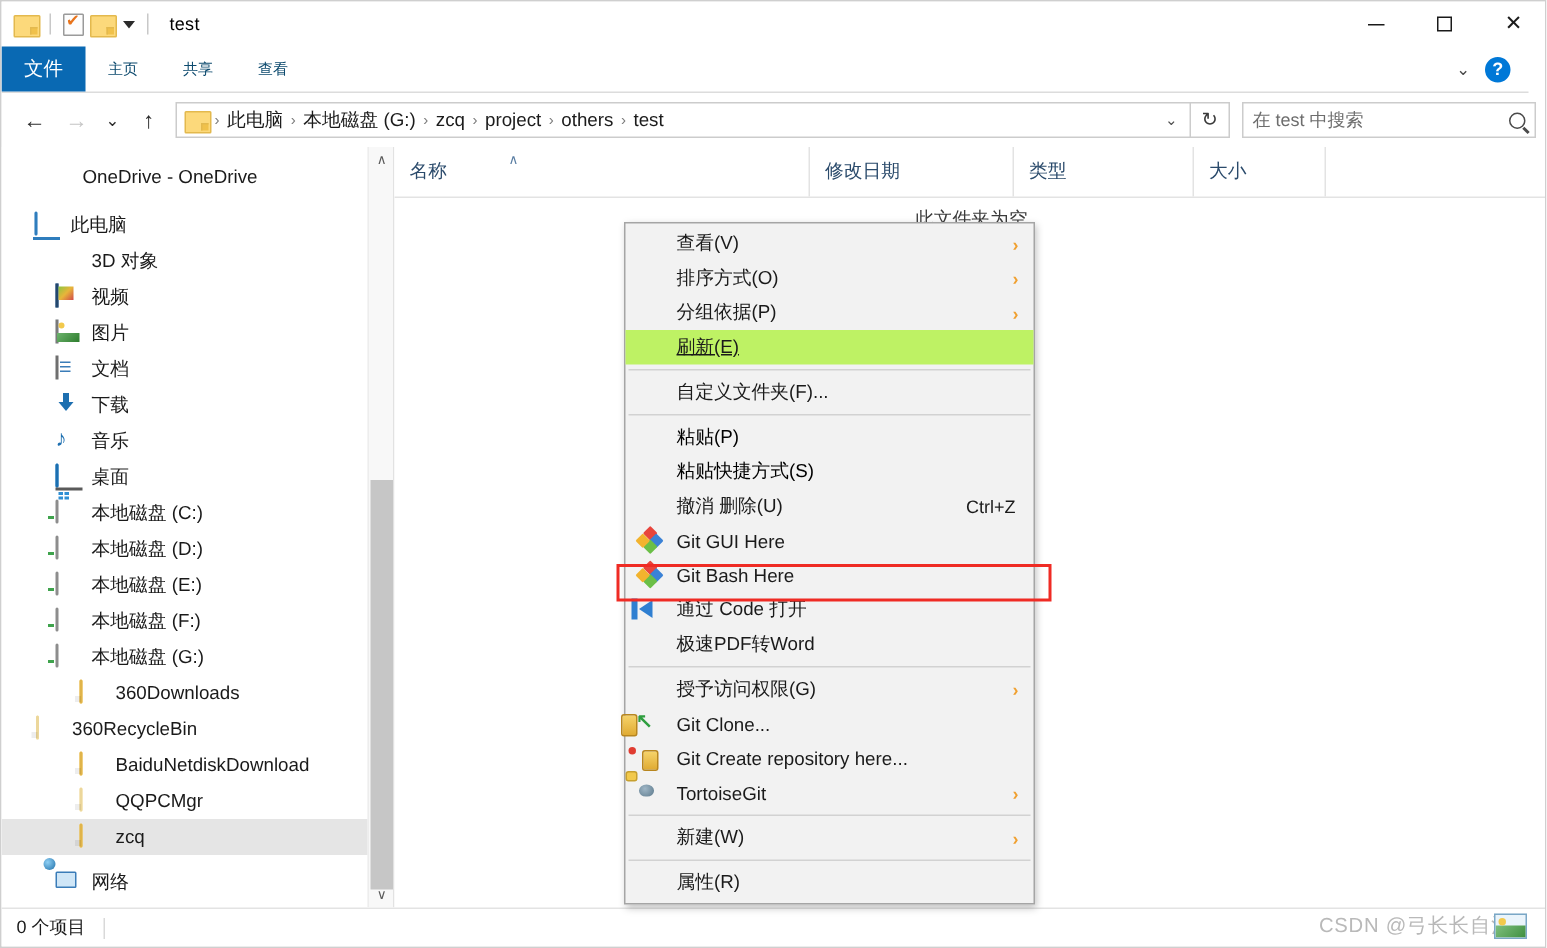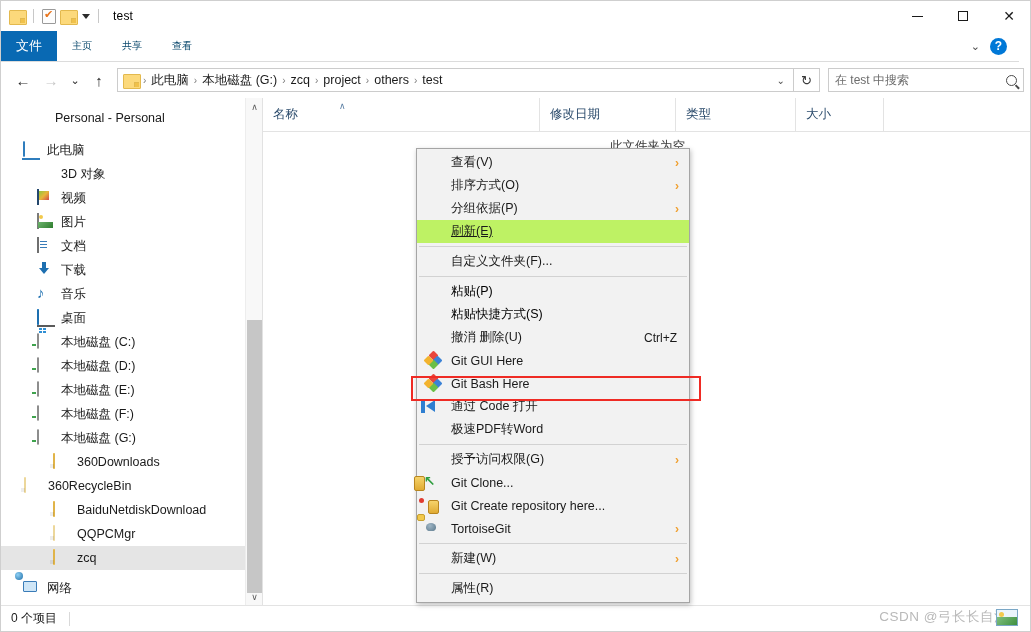--- a/index.html
+++ b/index.html
@@ -450,21 +450,21 @@
     </div>
   </div>
 
   <div class="main">
 
     <div class="navpane">
       <div class="nav-list">
 
         <div class="nav-item" style="padding-left:30px">
           <span class="nav-ico"><span class="ico-onedrive"></span></span>
-          <span>Personal - Personal</span>
+          <span>OneDrive - OneDrive</span>
         </div>
         <div style="height:8px"></div>
         <div class="nav-item" style="padding-left:22px">
           <span class="nav-ico"><span class="ico-pc"></span></span>
           <span>此电脑</span>
         </div>
         <div class="nav-item" style="padding-left:36px">
           <span class="nav-ico"><span class="ico-3d"></span></span>
           <span>3D 对象</span>
         </div>
@@ -526,21 +526,21 @@
         </div>
         <div class="nav-item" style="padding-left:52px">
           <span class="nav-ico"><span class="ico-folder empty"></span></span>
           <span>QQPCMgr</span>
         </div>
         <div class="nav-item selected" style="padding-left:52px">
           <span class="nav-ico"><span class="ico-folder"></span></span>
           <span>zcq</span>
         </div>
         <div style="height:6px"></div>
-        <div class="nav-item" style="padding-left:22px">
+        <div class="nav-item" style="padding-left:36px">
           <span class="nav-ico"><span class="ico-network"></span></span>
           <span>网络</span>
         </div>
       </div>
 
       <div class="nav-scroll">
         <div class="sb-arrow">∧</div>
         <div class="sb-thumb" style="top:222px; height:273px"></div>
         <div class="sb-arrow bottom">∨</div>
       </div>

